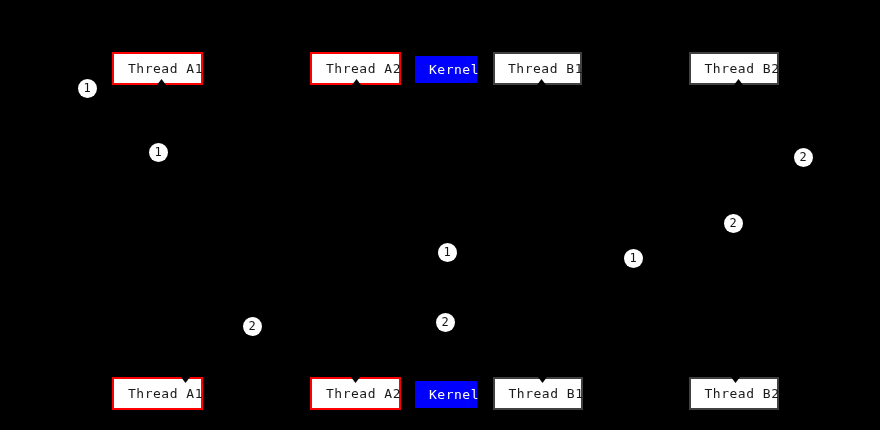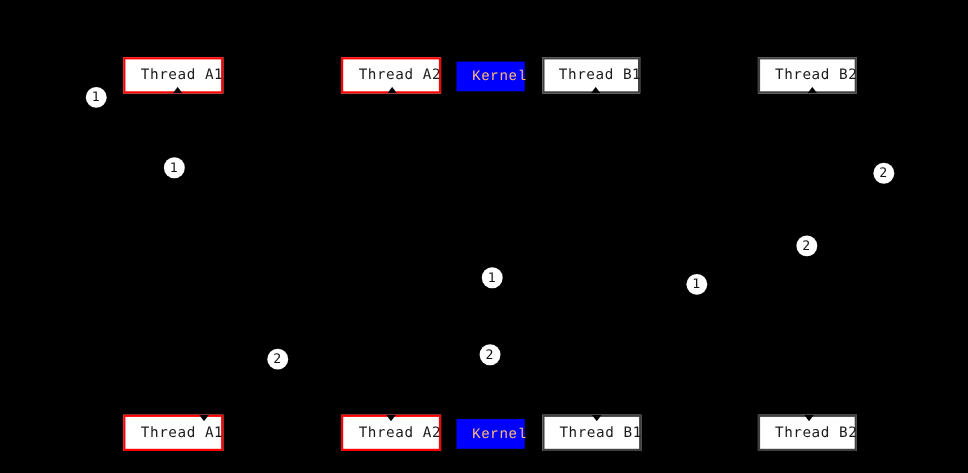--- a/index.html
+++ b/index.html
@@ -38,22 +38,21 @@
     border: none;
     background: #0000ff;
   }
   .node-label {
     font-size: 13px;
     color: #1a1a1a;
     letter-spacing: 0.5px;
     white-space: nowrap;
   }
   .node.kernel .node-label {
-    color: #fdba74;
-    font-family: Liberation Mono, monospace;
+    color: #ffffff;
   }
   .notch {
     position: absolute;
     width: 9px;
     height: 6px;
     background: #000000;
   }
   .notch.bottom {
     bottom: -2px;
     clip-path: polygon(50% 0, 0 100%, 100% 100%);

